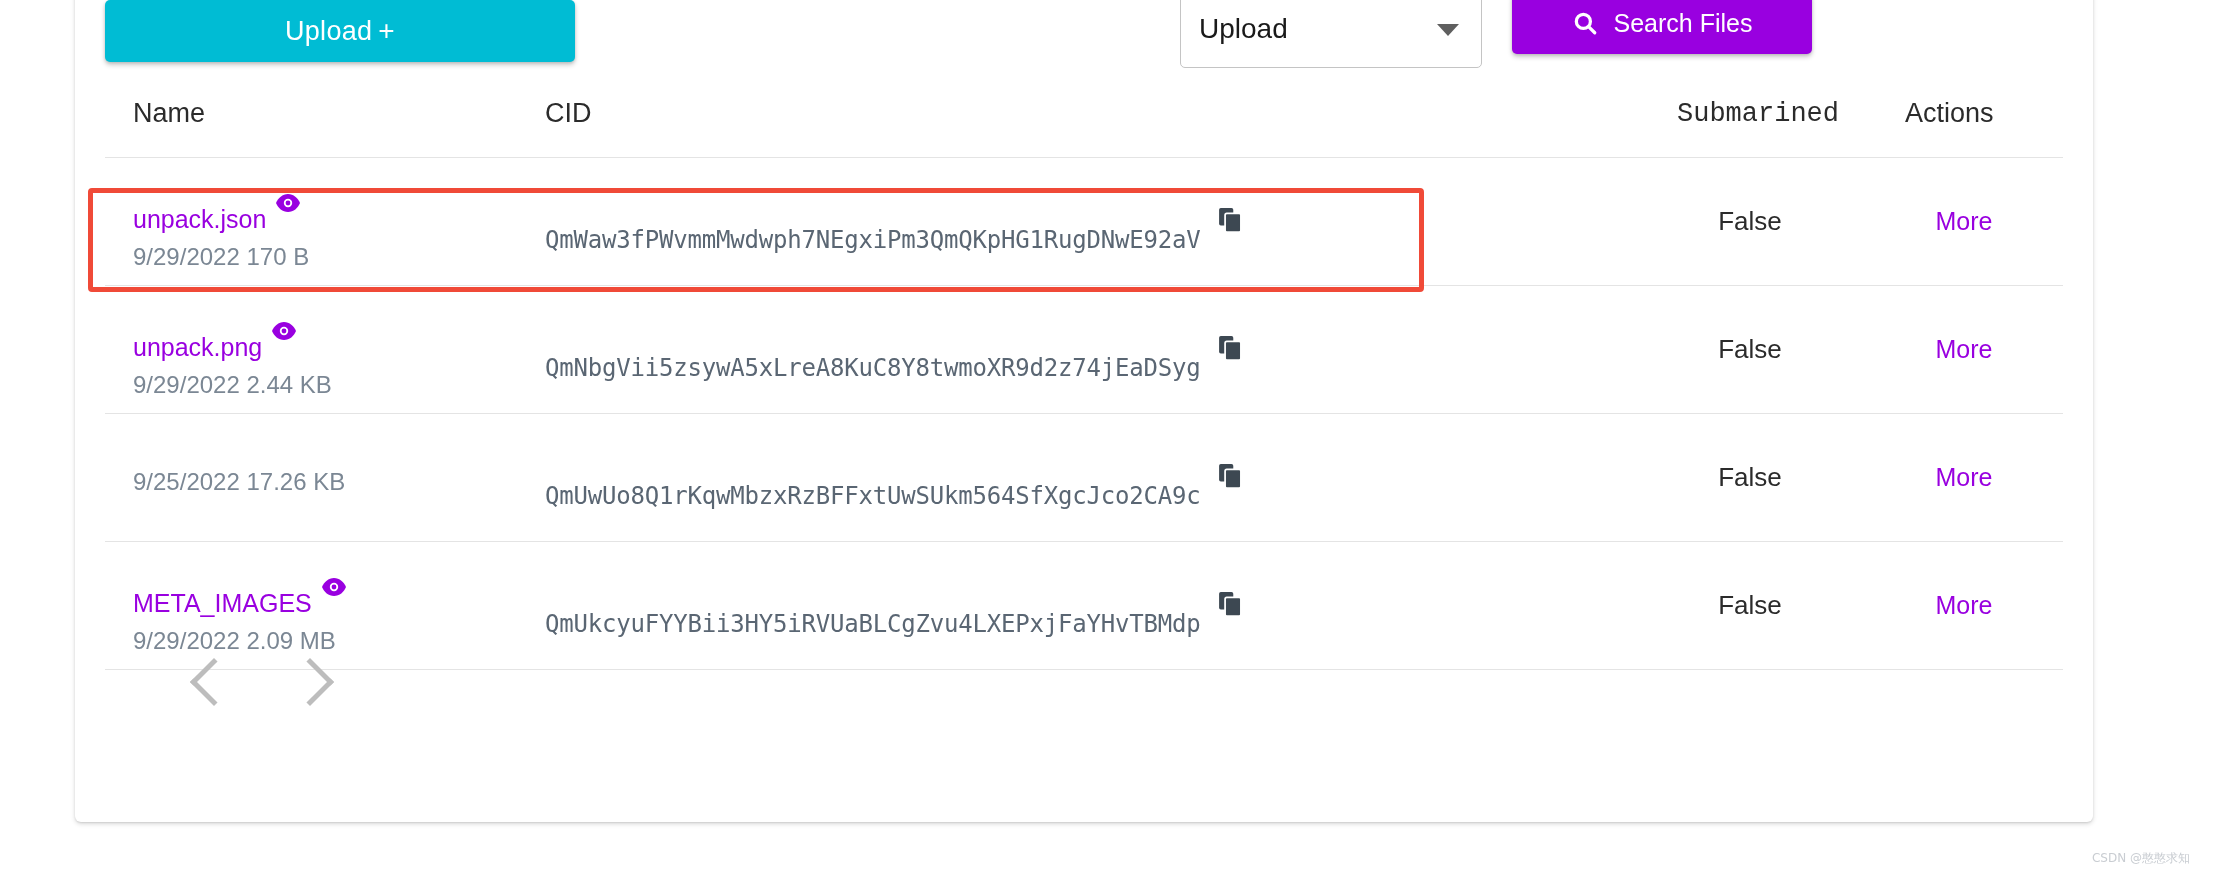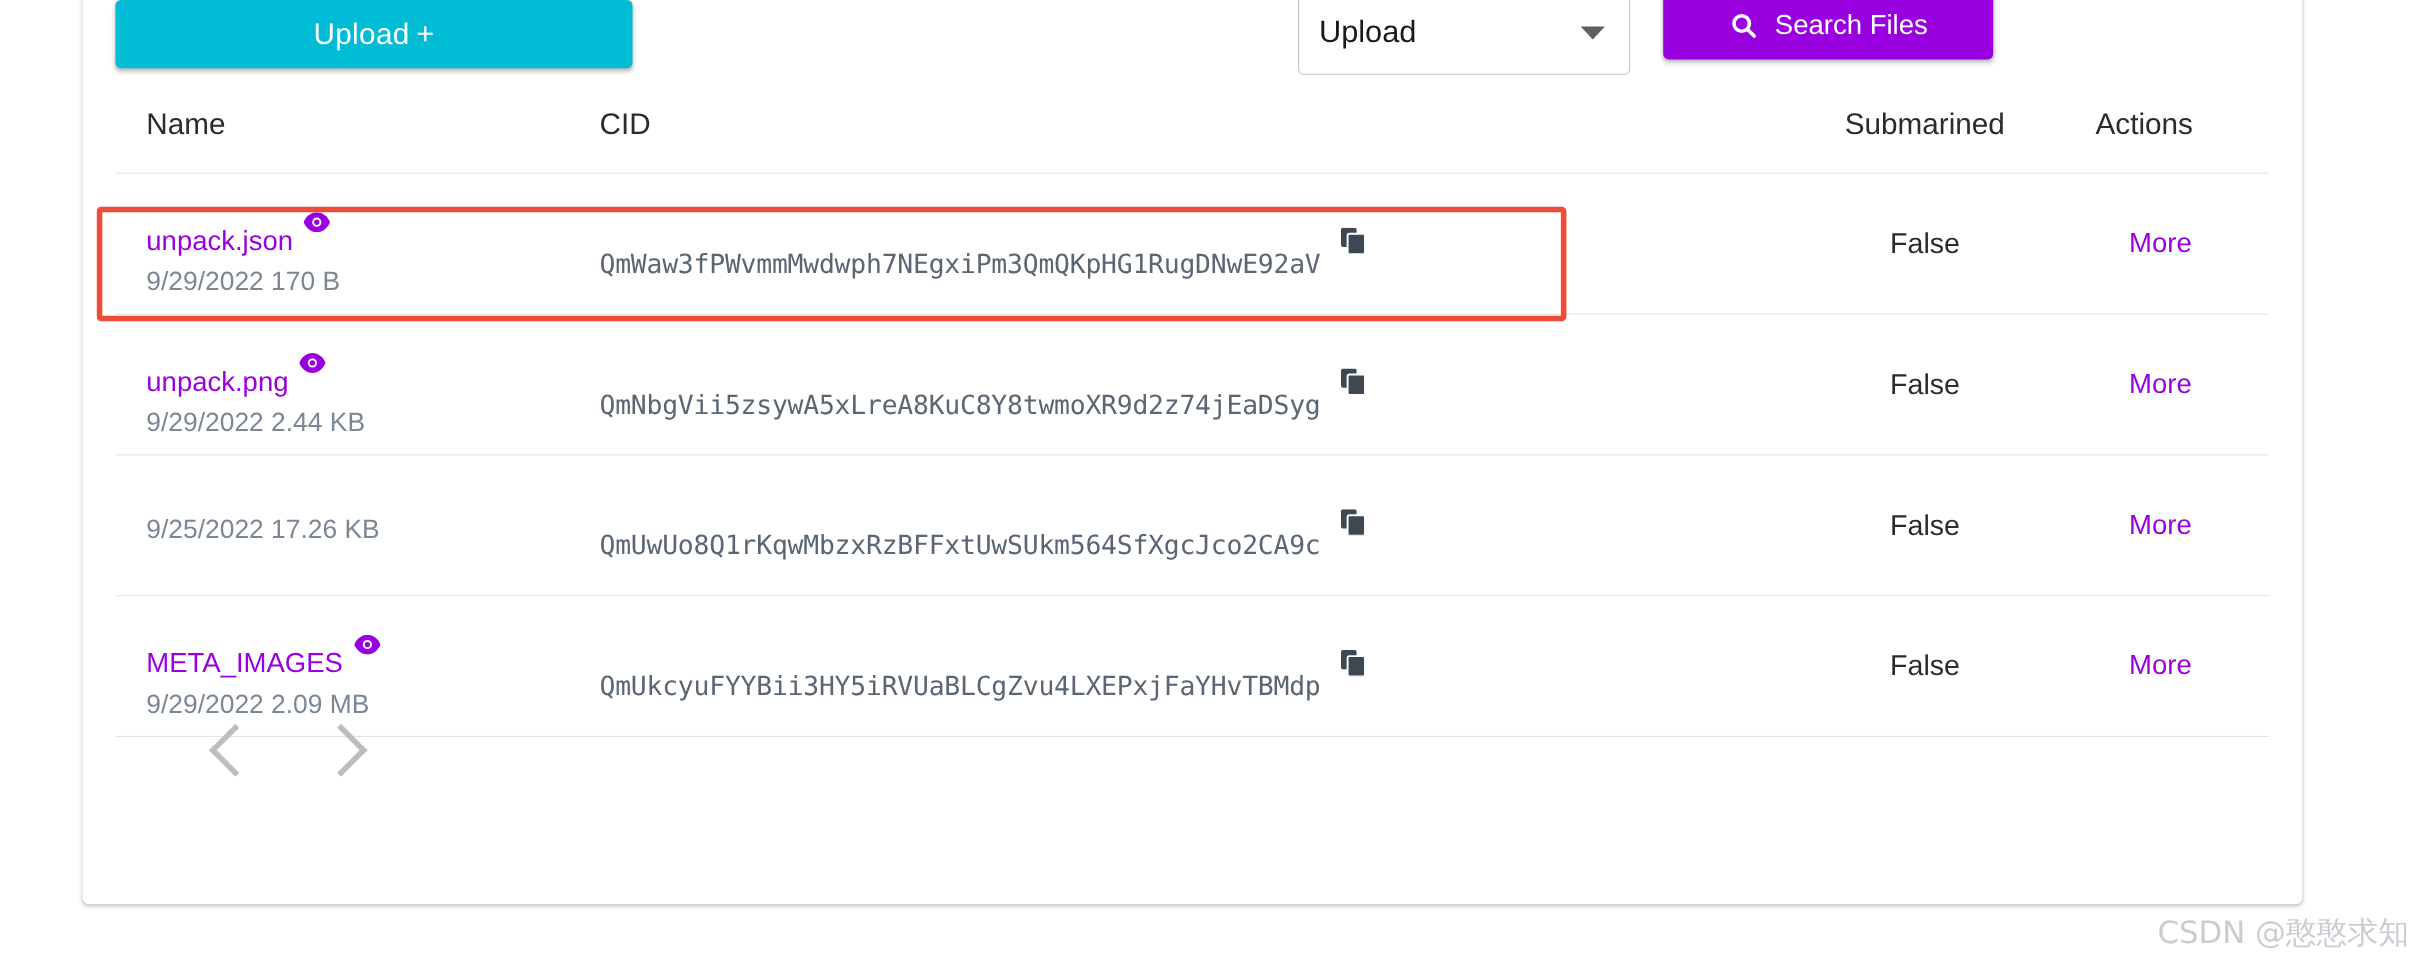--- a/index.html
+++ b/index.html
@@ -131,21 +131,21 @@
   .c-cid  { width: 1090px; }
   .c-sub  { width: 230px; text-align: center; }
   .c-act  { width: 198px; text-align: center; }
 
   .head-cell {
     font-size: 27px;
     color: #2b2b2b;
     font-weight: 400;
   }
   .head-row .c-sub, .head-row .c-act { text-align: left; }
-  .head-row .c-sub { padding-left: 42px; }
+  .head-row .c-sub { padding-left: 42px; font-family: Liberation Mono, monospace; }
   .head-row .c-act { padding-left: 40px; }
 
   .fname {
     font-size: 25px;
     color: #9900e0;
     display: flex;
     align-items: center;
     gap: 10px;
     cursor: pointer;
   }
@@ -211,21 +211,21 @@
     cursor: pointer;
   }
   .chev.prev { transform: rotate(-135deg); }
   .chev.next { transform: rotate(45deg); }
 
   
   .watermark {
     position: absolute;
     right: 24px;
     bottom: 12px;
-    font-size: 28px;
+    font-size: 12px;
     color: #c9cdd2;
     font-family: "DejaVu Sans", sans-serif;
     white-space: nowrap;
   }
 </style>
 </head>
 <body>
 
 <div id="app">
 

